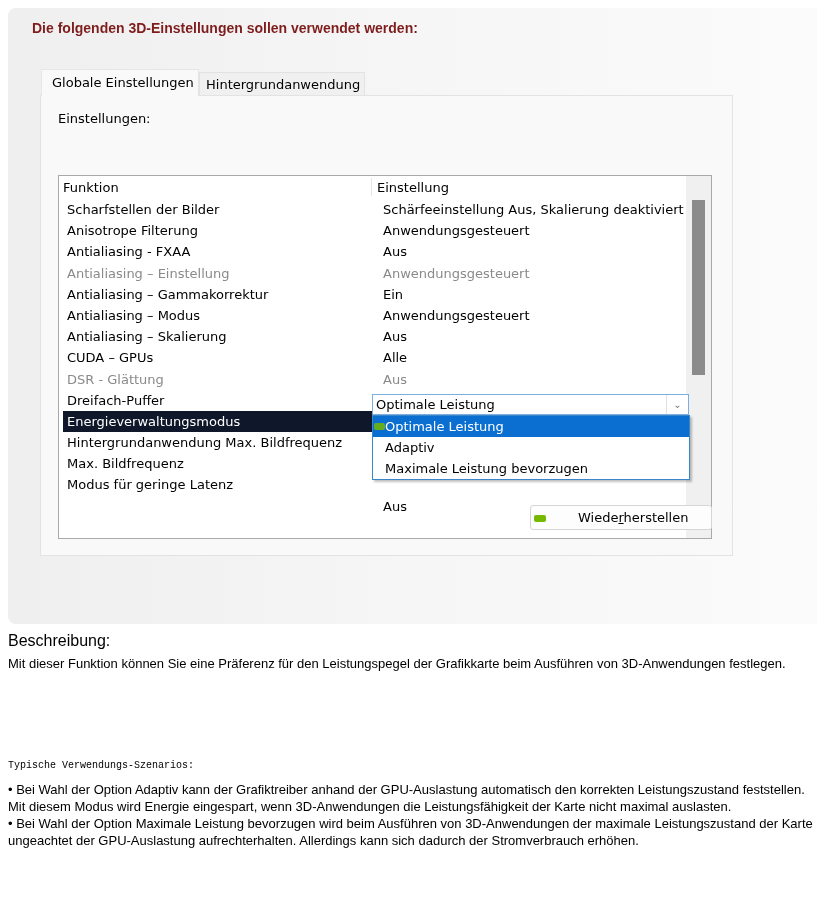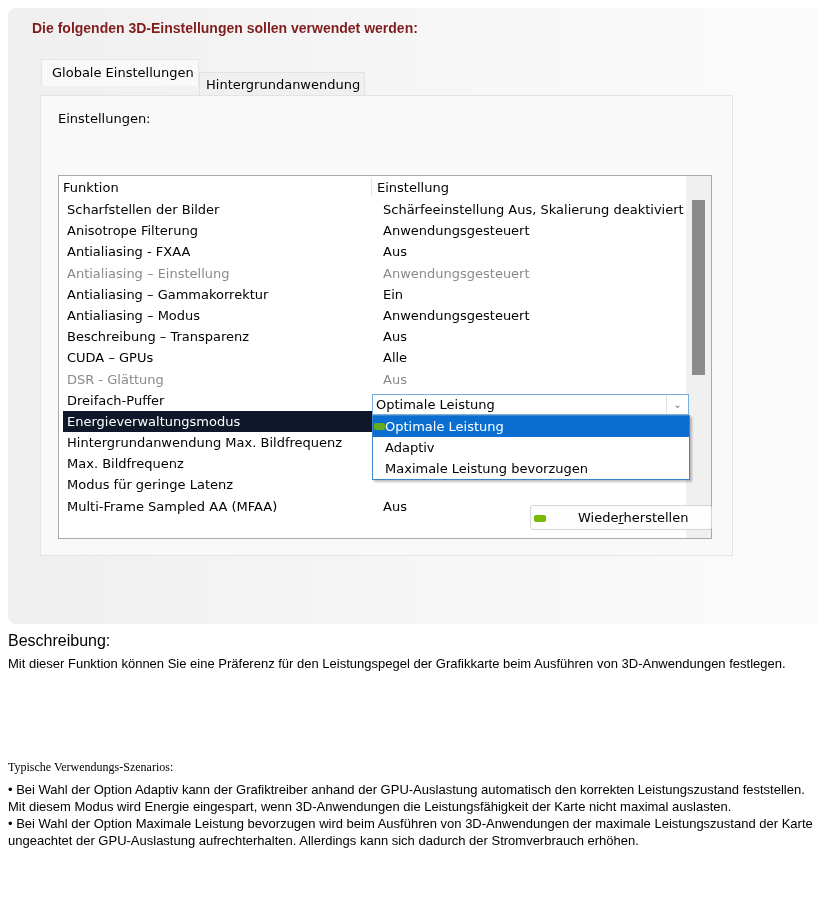--- a/index.html
+++ b/index.html
@@ -10,21 +10,21 @@
       position: absolute; left: 8px; top: 8px; width: 820px; height: 616px;
       background: linear-gradient(to right, #efefef 0%, #f6f6f6 50%, #fbfbfb 100%);
       border-radius: 8px 0 0 8px;
     }
     .page-heading {
       position: absolute; left: 32px; top: 20px;
       font-family: "Liberation Sans", sans-serif; font-weight: bold; font-size: 14px; color: #7f1d1d;
     }
 
     .tab {
-      position: absolute; top: 59px; height: 27px; font-size: 13px; line-height: 26px;
+      position: absolute; top: 69px; height: 27px; font-size: 13px; line-height: 26px;
       padding: 0 6px; white-space: nowrap;
     }
     .tab-active { left: 41px; width: 158px; background: #f9f9f9; border: 1px solid #e6e6e6; border-bottom: none; z-index: 2; padding-left: 10px; }
     .tab-inactive { left: 199px; width: 166px; top: 72px; height: 24px; line-height: 24px; background: #f0f0f0; border: 1px solid #e2e2e2; border-bottom: none; }
 
     .tab-panel {
       position: absolute; left: 40px; top: 95px; width: 693px; height: 461px;
       background: #f9f9f9; border: 1px solid #e3e3e3;
     }
     .settings-label { position: absolute; left: 58px; top: 111px; font-size: 13px; }
@@ -73,21 +73,21 @@
       position: absolute; left: 530px; top: 505px; width: 182px; height: 25px; background: #fdfdfd;
       border: 1px solid #d6d6d6; border-radius: 3px; font-size: 13px; line-height: 23px;
     }
     .nv-icon { position: absolute; left: 3px; top: 9px; width: 12px; height: 7px; background: #76b900; border-radius: 2px; }
     .restore-label { position: absolute; left: 22px; margin-left: 25px; }
     .restore-label u { text-decoration: underline; }
 
     .desc-label { position: absolute; left: 8px; top: 632px; font-family: "Liberation Sans", sans-serif; font-size: 16px; }
     .desc-text { position: absolute; left: 8px; top: 655px; width: 805px; font-family: "Liberation Sans", sans-serif; font-size: 13px; line-height: 17px; }
 
-    .scen-label { position: absolute; left: 8px; top: 760px; font-family: Liberation Serif, serif; font-size: 12px; }
+    .scen-label { position: absolute; left: 8px; top: 760px; font-family: Liberation Mono, monospace; font-size: 10px; }
     .scen-text { position: absolute; left: 8px; top: 781px; width: 805px; font-family: "Liberation Sans", sans-serif; font-size: 13px; line-height: 17px; }
   </style>
 </head>
 <body>
 
 <div class="outer-panel"></div>
 <div class="page-heading">Die folgenden 3D-Einstellungen sollen verwendet werden:</div>
 
 <div class="tab tab-active">Globale Einstellungen</div>
 <div class="tab tab-inactive">Hintergrundanwendung</div>
@@ -122,21 +122,21 @@
       </div>
     <div class="row">
         <span class="c1">Antialiasing – Gammakorrektur</span>
         <span class="c2">Ein</span>
       </div>
     <div class="row">
         <span class="c1">Antialiasing – Modus</span>
         <span class="c2">Anwendungsgesteuert</span>
       </div>
     <div class="row">
-        <span class="c1">Beschreibung – Transparenz</span>
+        <span class="c1">Antialiasing – Skalierung</span>
         <span class="c2">Aus</span>
       </div>
     <div class="row">
         <span class="c1">CUDA – GPUs</span>
         <span class="c2">Alle</span>
       </div>
     <div class="row disabled">
         <span class="c1">DSR - Glättung</span>
         <span class="c2">Aus</span>
       </div>
@@ -150,21 +150,20 @@
     <div class="row">
         <span class="c1">Hintergrundanwendung Max. Bildfrequenz</span>
       </div>
     <div class="row">
         <span class="c1">Max. Bildfrequenz</span>
       </div>
     <div class="row">
         <span class="c1">Modus für geringe Latenz</span>
       </div>
     <div class="row">
-        <span class="c1">Multi-Frame Sampled AA (MFAA)</span>
         <span class="c2">Aus</span>
       </div>
   </div>
 
   <div class="scroll-track">
     <div class="scroll-thumb"></div>
   </div>
 </div>
 
 <div class="combo">

